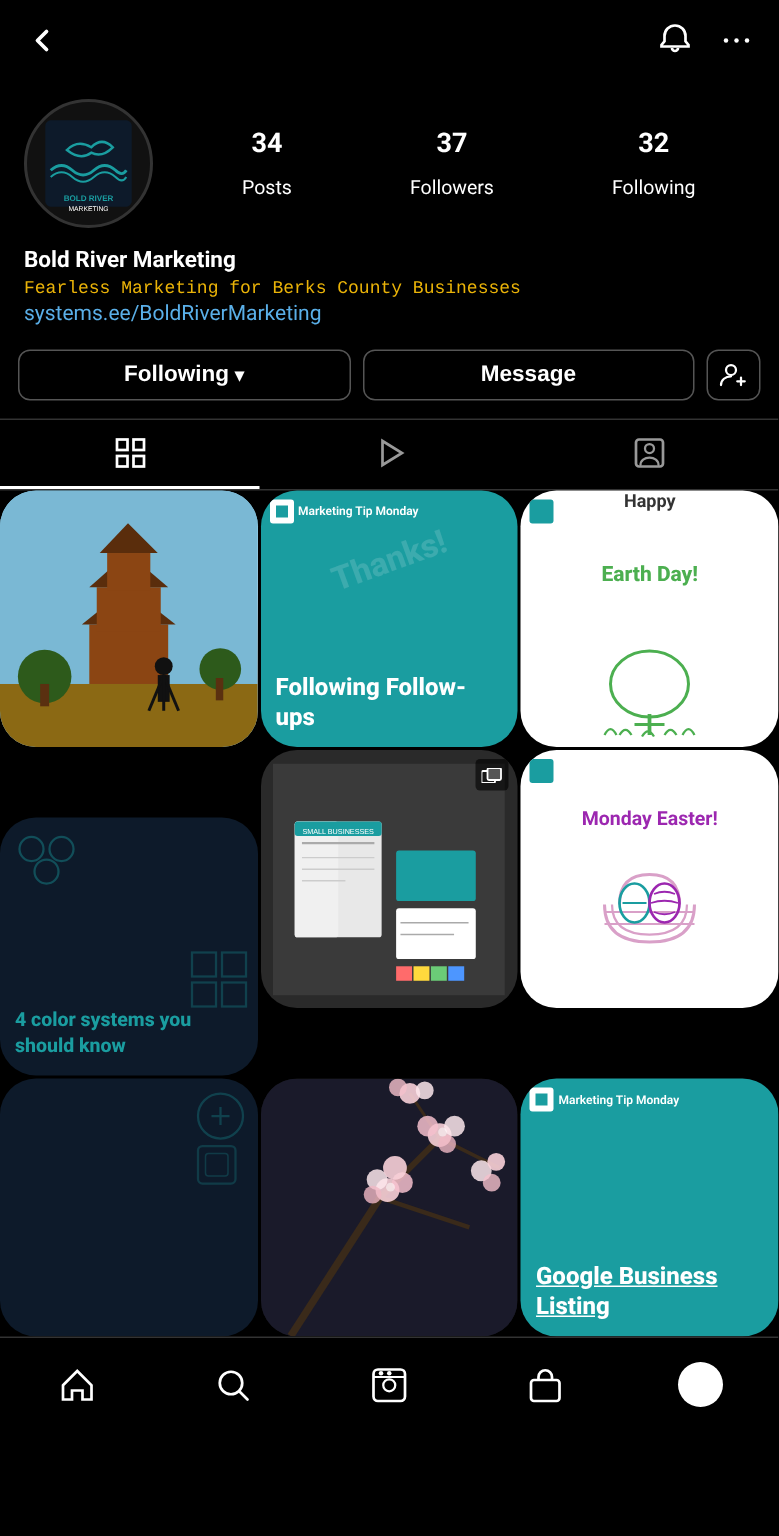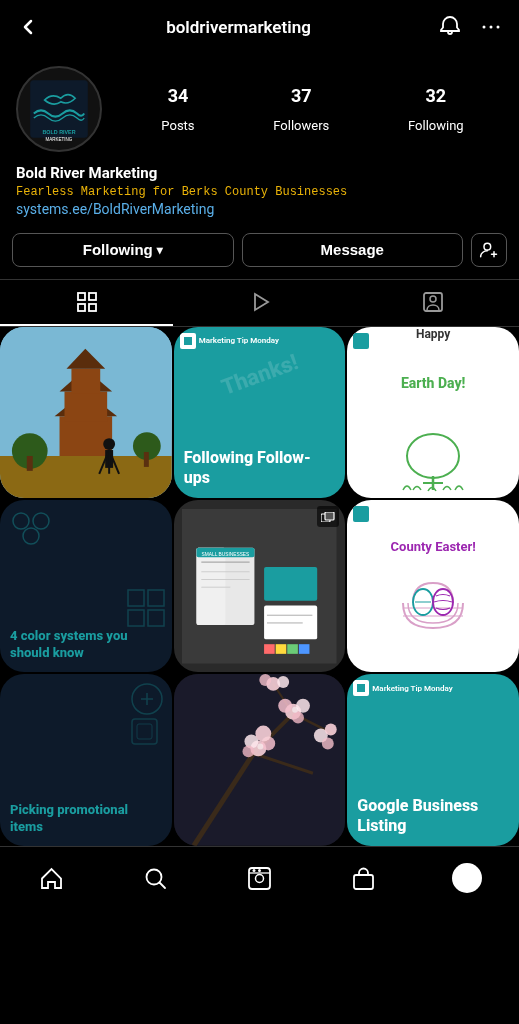--- a/index.html
+++ b/index.html
@@ -216,20 +216,21 @@
       align-items: center;
       justify-content: space-between;
     }
     .cell-colorsystems {
       background: #0d1a2a;
       display: flex;
       flex-direction: column;
       align-items: center;
       justify-content: flex-end;
       padding: 10px;
+      margin-top: 45px;
     }
     .cell-brochure {
       background: #333;
       display: flex;
       align-items: center;
       justify-content: center;
     }
     .cell-easter {
       background: #fff;
       display: flex;
@@ -288,21 +289,20 @@
   </style>
 </head>
 <body>
 
 <div class="top-nav">
   <button class="icon-btn">
     <svg width="24" height="24" viewBox="0 0 24 24" fill="none">
       <path d="M15 18l-6-6 6-6" stroke="#fff" stroke-width="2.5" stroke-linecap="round" stroke-linejoin="round"></path>
     </svg>
   </button>
-  <span class="top-nav-title">boldrivermarketing</span>
   <div class="top-nav-icons">
     <button class="icon-btn">
       <svg width="26" height="26" viewBox="0 0 26 26" fill="none">
         <path d="M13 3a7 7 0 0 0-7 7v3.5L4 16v1h18v-1l-2-2.5V10a7 7 0 0 0-7-7z" stroke="#fff" stroke-width="1.8" fill="none"></path>
         <path d="M11 18a2 2 0 0 0 4 0" stroke="#fff" stroke-width="1.8" fill="none"></path>
       </svg>
     </button>
     <button class="icon-btn">
       <svg width="24" height="24" viewBox="0 0 24 24" fill="#fff">
         <circle cx="5" cy="12" r="1.5"></circle>
@@ -512,21 +512,21 @@
         <rect x="0" y="2" width="9" height="8" rx="1" stroke="#fff" stroke-width="1.2"></rect>
         <rect x="4" y="0" width="9" height="8" rx="1" fill="#555" stroke="#fff" stroke-width="1.2"></rect>
       </svg>
     </div>
   </div>
 
   <div class="grid-cell cell-easter" style="background:#fff;">
     <div style="position:absolute;top:6px;left:6px;">
       <div style="width:16px;height:16px;background:#1a9da0;border-radius:2px;"></div>
     </div>
-    <div style="font-size:13px;font-weight:700;color:#9c27b0;text-align:center;margin-bottom:4px;">County Easter!</div>
+    <div style="font-size:13px;font-weight:700;color:#9c27b0;text-align:center;margin-bottom:4px;">Monday Easter!</div>
 
     <svg width="90" height="75" viewBox="0 0 90 75">
 
       <path d="M15 45 Q15 70 45 70 Q75 70 75 45" stroke="#d9a0c8" stroke-width="2" fill="none"></path>
       <path d="M20 45 Q20 65 45 65 Q70 65 70 45" stroke="#d9a0c8" stroke-width="1.5" fill="none"></path>
 
       <line x1="15" y1="50" x2="75" y2="50" stroke="#d9a0c8" stroke-width="1.2"></line>
       <line x1="15" y1="58" x2="75" y2="58" stroke="#d9a0c8" stroke-width="1.2"></line>
 
       <path d="M25 45 Q25 25 45 25 Q65 25 65 45" stroke="#d9a0c8" stroke-width="2" fill="none"></path>
@@ -548,21 +548,20 @@
         <circle cx="20" cy="20" r="15" fill="none" stroke="#1a9da0" stroke-width="1.5"></circle>
         <path d="M14 20h12M20 14v12" stroke="#1a9da0" stroke-width="1.5"></path>
       </svg>
     </div>
     <div style="position:absolute;top:40px;right:10px;opacity:0.25;">
       <svg width="35" height="35" viewBox="0 0 35 35">
         <rect x="5" y="5" width="25" height="25" rx="3" fill="none" stroke="#1a9da0" stroke-width="1.5"></rect>
         <rect x="10" y="10" width="15" height="15" rx="2" fill="none" stroke="#1a9da0" stroke-width="1"></rect>
       </svg>
     </div>
-    <div style="font-size:13px;font-weight:800;color:#1a9da0;line-height:1.3;z-index:1;">Picking promotional items</div>
   </div>
 
   <div class="grid-cell cell-flowers" style="overflow:hidden;background:#111;">
     <svg width="100%" height="100%" viewBox="0 0 173 173" style="position:absolute;top:0;left:0;">
 
       <rect width="173" height="173" fill="#1a1a2a"></rect>
 
       <line x1="20" y1="173" x2="80" y2="80" stroke="#3a2a1a" stroke-width="5"></line>
       <line x1="80" y1="80" x2="120" y2="40" stroke="#3a2a1a" stroke-width="4"></line>
       <line x1="80" y1="80" x2="140" y2="100" stroke="#3a2a1a" stroke-width="3"></line>
@@ -595,21 +594,21 @@
 
   <div class="grid-cell cell-googlelisting" style="background:#1a9da0;">
     <div style="position:absolute;top:6px;left:6px;display:flex;align-items:center;gap:3px;">
       <div style="width:16px;height:16px;background:#fff;border-radius:2px;display:flex;align-items:center;justify-content:center;">
         <svg width="12" height="12" viewBox="0 0 12 12">
             <path d="M2 2h8v8H2z" fill="#1a9da0"></path>
           </svg>
       </div>
       <span style="font-size:8px;color:#fff;font-weight:600;">Marketing Tip Monday</span>
     </div>
-    <div style="font-size:16px;font-weight:800;color:#fff;line-height:1.25;z-index:1;">Google Business Listing</div>
+    <div style="font-size:16px;font-weight:800;color:#fff;line-height:1.25;z-index:1;text-decoration:underline;">Google Business Listing</div>
   </div>
 
 </div>
 
 <div class="bottom-nav">
   <div class="bottom-nav-item">
     <svg width="27" height="27" viewBox="0 0 27 27" fill="none">
       <path d="M4 13.5L13.5 4L23 13.5V23H17v-6h-7v6H4V13.5Z" stroke="#fff" stroke-width="1.8" fill="none"></path>
     </svg>
   </div>

